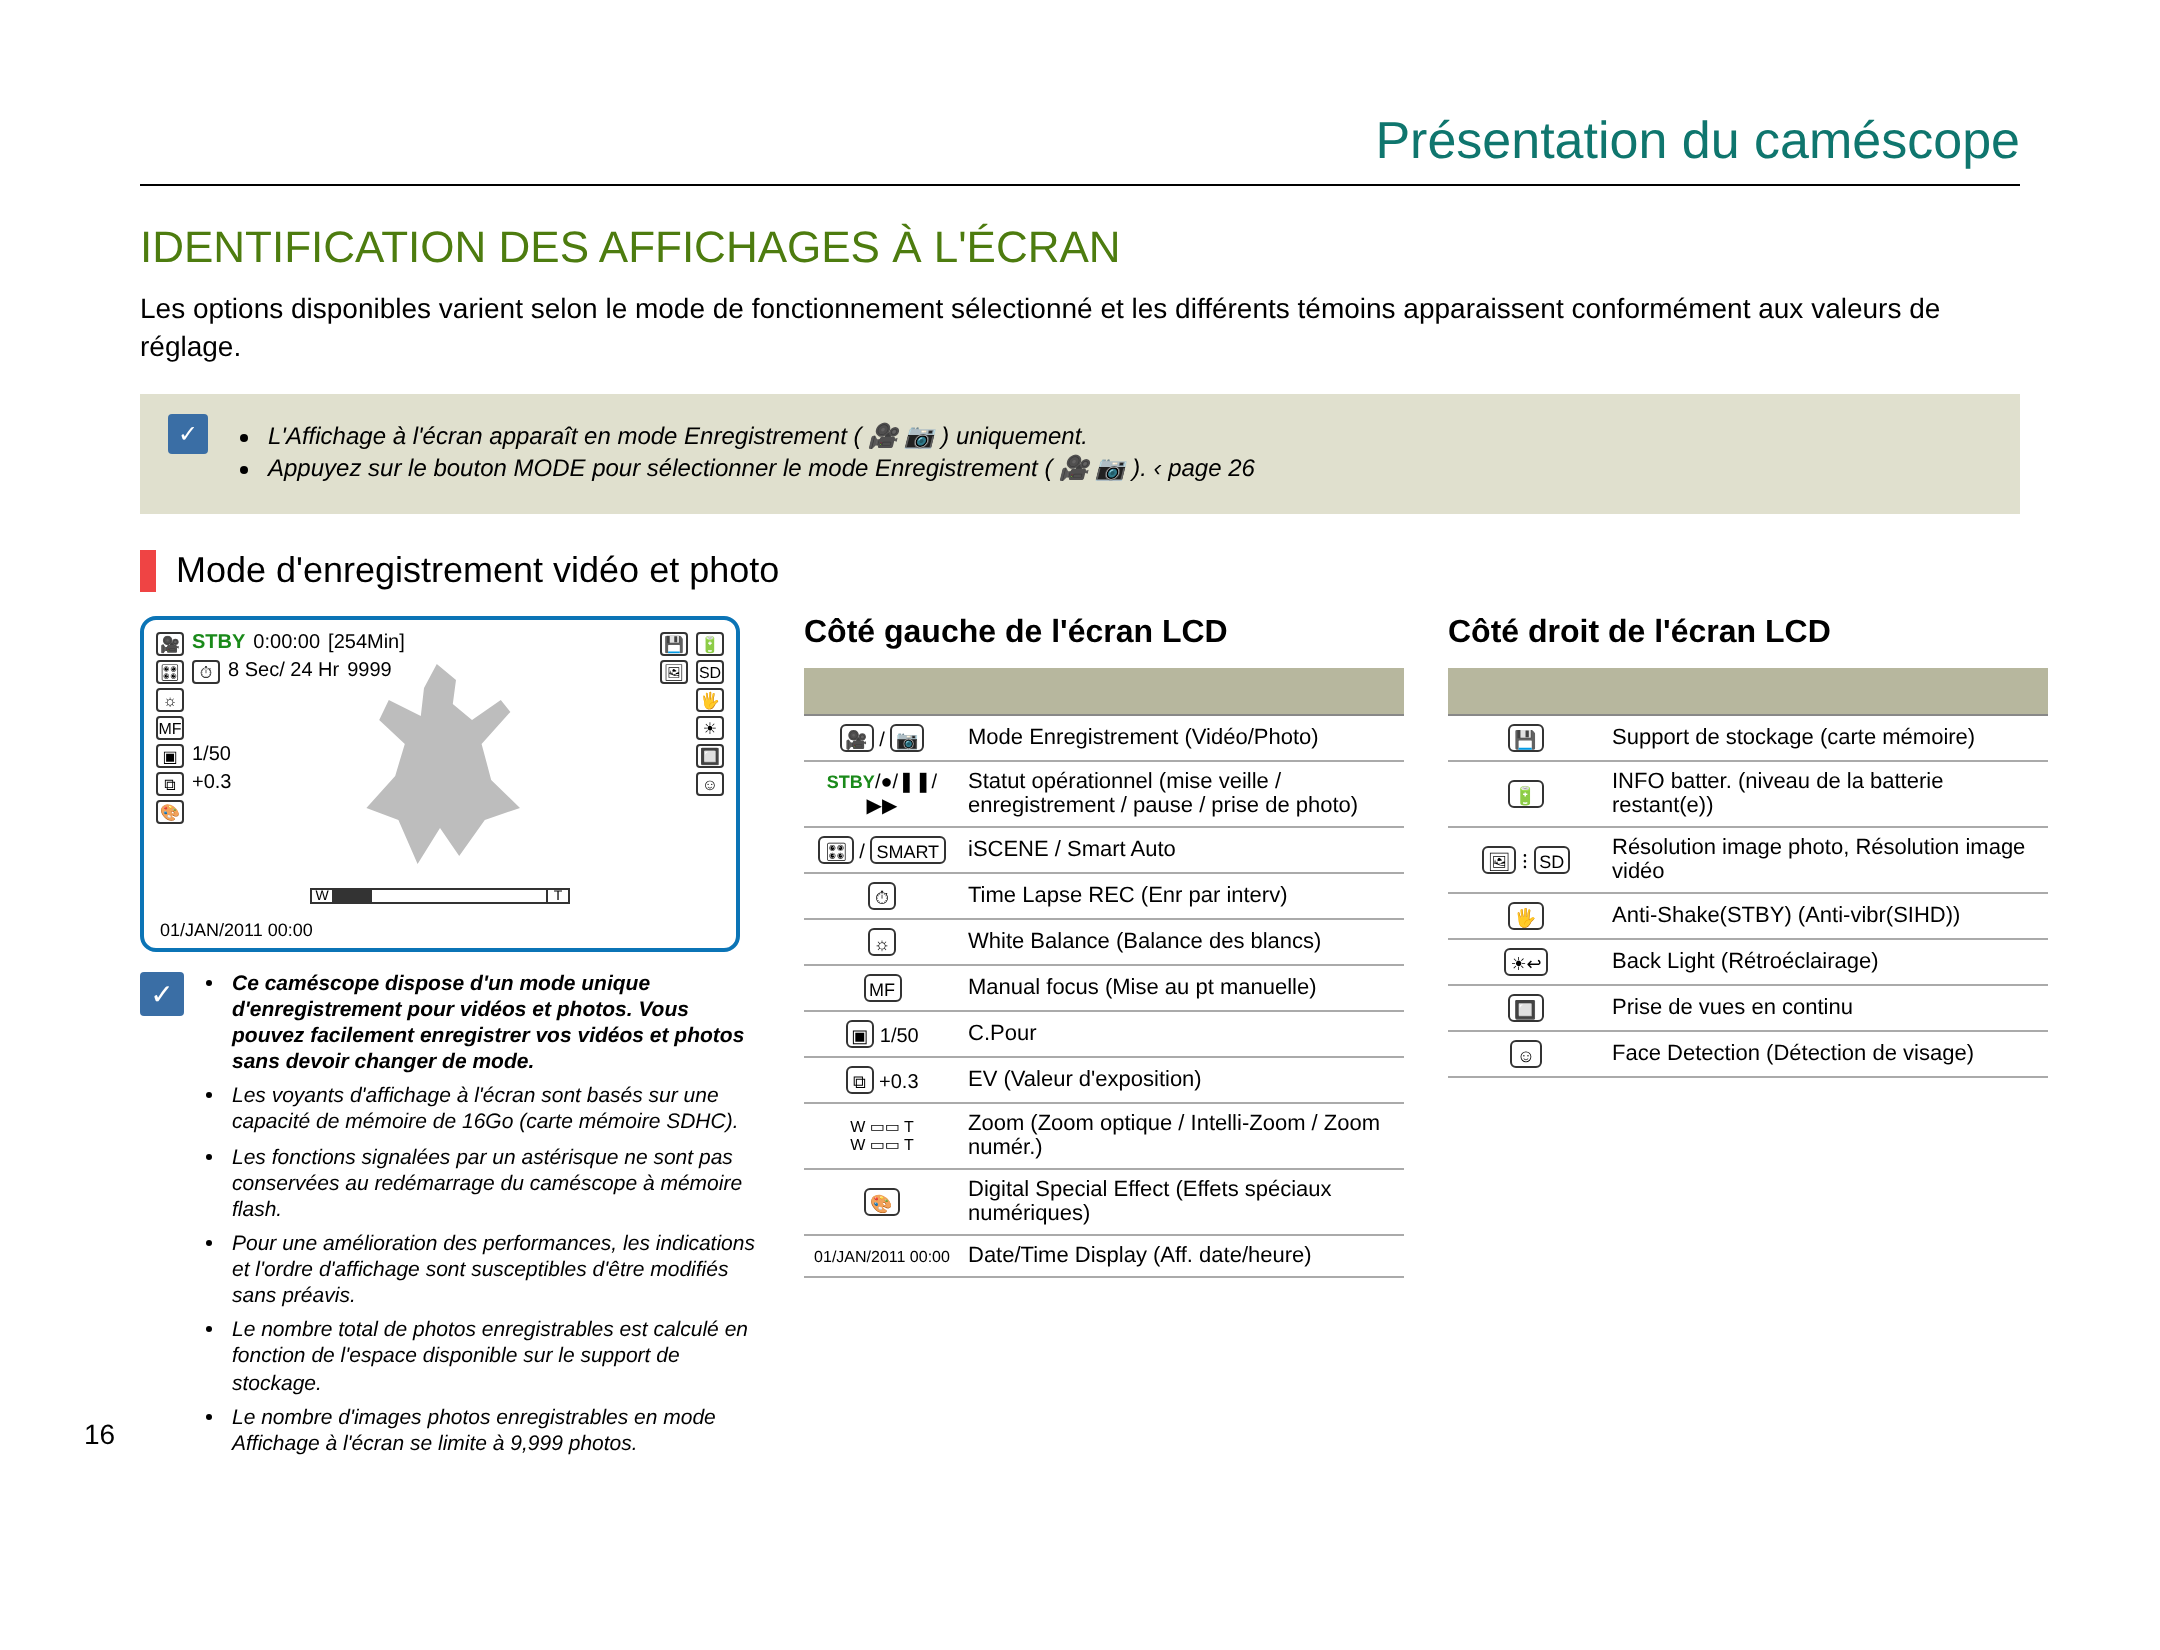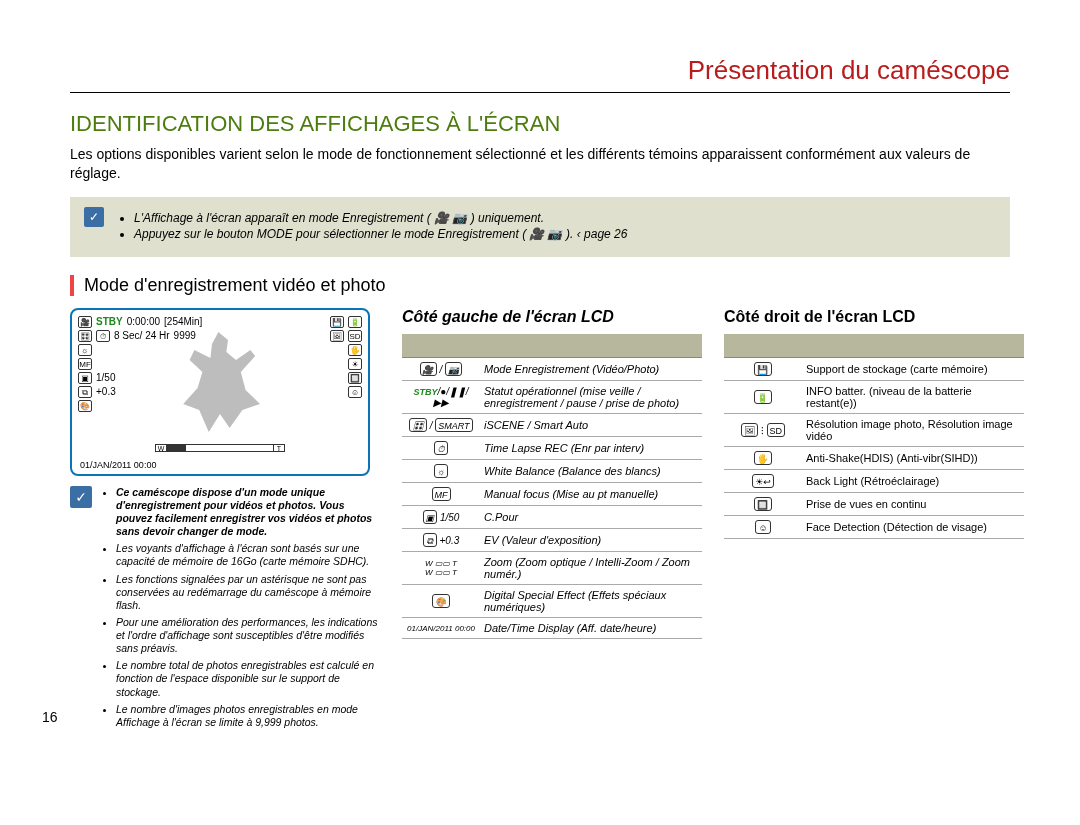--- a/index.html
+++ b/index.html
@@ -12,21 +12,21 @@
     background: #fff;
     color: #000;
   }
   .page {
     padding: 55px 70px 30px 70px;
     position: relative;
   }
   .header-title {
     text-align: right;
     font-size: 26px;
-    color: #b91c1c;
+    color: #0f766e;
     border-bottom: 1px solid #000;
     padding-bottom: 6px;
     margin-bottom: 18px;
   }
   .section-title {
     color: #4d7c0f;
     font-size: 22px;
     font-weight: 400;
     margin: 6px 0 8px 0;
   }
@@ -51,31 +51,31 @@
     text-align: center;
     font-size: 12px;
     line-height: 20px;
     flex: 0 0 20px;
     border-radius: 2px;
   }
   .note-box ul { margin: 4px; padding-left: 14px; font-style: italic; }
   .note-box li { margin-bottom: 2px; }
   .subsection {
     font-size: 18px;
-    border-left: 4px solid #ef4444;
+    border-left: 8px solid #ef4444;
     padding-left: 10px;
     margin: 10px 0 12px 0;
   }
   .columns {
     display: flex;
     gap: 22px;
     align-items: flex-start;
   }
   .col-left { width: 310px; flex: 0 0 310px; }
-  .col-mid  { width: 300px; flex: 0 0 300px; font-style: italic; }
+  .col-mid  { width: 300px; flex: 0 0 300px; }
   .col-right{ width: 300px; flex: 0 0 300px; }
   .col-heading {
     font-size: 16px;
     font-weight: bold;
     margin-bottom: 8px;
   }
   .lcd-frame {
     border: 2px solid #0b74b6;
     border-radius: 8px;
     width: 300px;
@@ -324,21 +324,21 @@
           <tr>
               <td class="iconcell"><span class="mini-ic">🔋</span></td>
               <td>INFO batter. (niveau de la batterie restant(e))</td>
             </tr>
           <tr>
               <td class="iconcell"><span class="mini-ic">🖼</span> ⁝ <span class="mini-ic">SD</span></td>
               <td>Résolution image photo, Résolution image vidéo</td>
             </tr>
           <tr>
               <td class="iconcell"><span class="mini-ic">🖐</span></td>
-              <td>Anti-Shake(HDIS) (Anti-vibr(SIHD))</td>
+              <td>Anti-Shake(STBY) (Anti-vibr(SIHD))</td>
             </tr>
           <tr>
               <td class="iconcell"><span class="mini-ic">☀↩</span></td>
               <td>Back Light (Rétroéclairage)</td>
             </tr>
           <tr>
               <td class="iconcell"><span class="mini-ic">🔲</span></td>
               <td>Prise de vues en continu</td>
             </tr>
           <tr>

